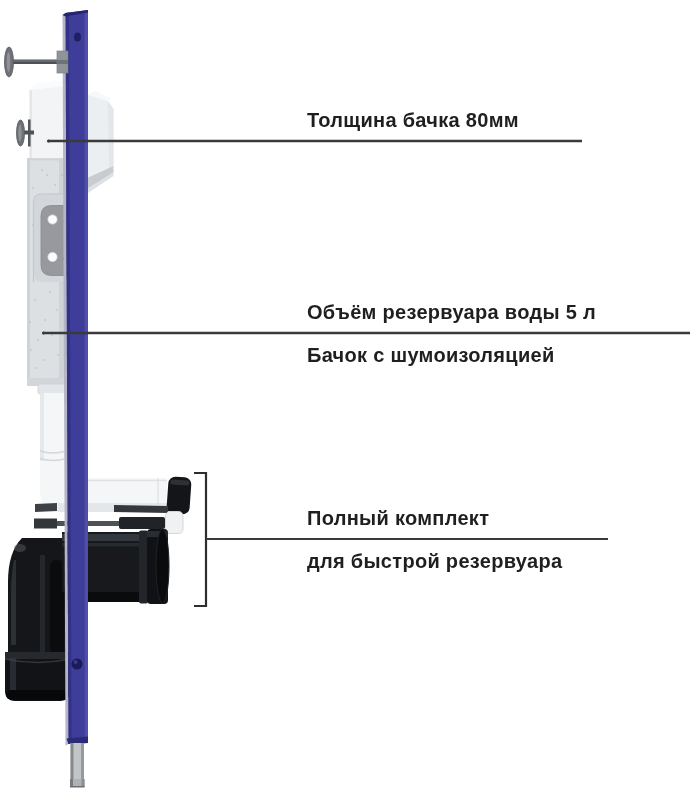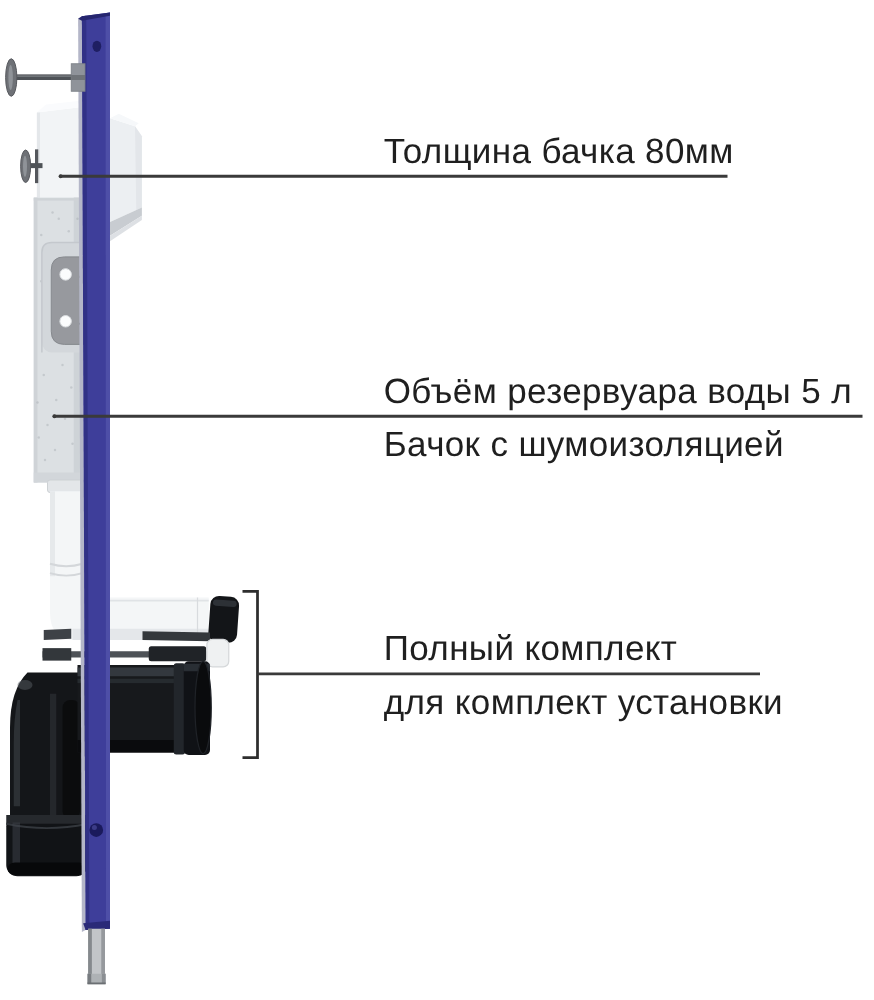--- a/index.html
+++ b/index.html
@@ -1,20 +1,20 @@
 <!DOCTYPE html>
 <html><head>
 <meta charset="utf-8">
 <style>
   html,body{margin:0;padding:0;background:#fff;}
   .stage{position:relative;width:699px;height:800px;background:#ffffff;overflow:hidden;
          font-family:"Liberation Sans","DejaVu Sans",sans-serif;}
   .stage svg{position:absolute;left:0;top:0;}
-  .ann{position:absolute;white-space:nowrap;font-size:28px;letter-spacing:.3px;
-       color:#1f1f1f;line-height:33px;}
+  .ann{position:absolute;white-space:nowrap;font-size:20px;letter-spacing:.3px;
+       color:#1f1f1f;line-height:33px;font-weight:bold;}
 </style>
 </head>
 <body>
 
 <div class="stage">
 
 <svg width="699" height="800" viewBox="0 0 699 800">
   <rect x="0" y="0" width="699" height="800" fill="#ffffff"></rect>
 
   <g>
@@ -161,14 +161,14 @@
     <line x1="206" y1="539" x2="608" y2="539" stroke="#3a3a3a" stroke-width="2.2"></line>
   </g>
 </svg>
 
   <div class="ann" style="left:307px;top:104px;">Толщина бачка 80мм</div>
 
   <div class="ann" style="left:307px;top:296px;">Объём резервуара воды 5 л</div>
   <div class="ann" style="left:307px;top:339px;">Бачок с шумоизоляцией</div>
 
   <div class="ann" style="left:307px;top:502px;">Полный комплект</div>
-  <div class="ann" style="left:307px;top:545px;">для комплект установки</div>
+  <div class="ann" style="left:307px;top:545px;">для быстрой резервуара</div>
 </div>
 
 </body></html>

